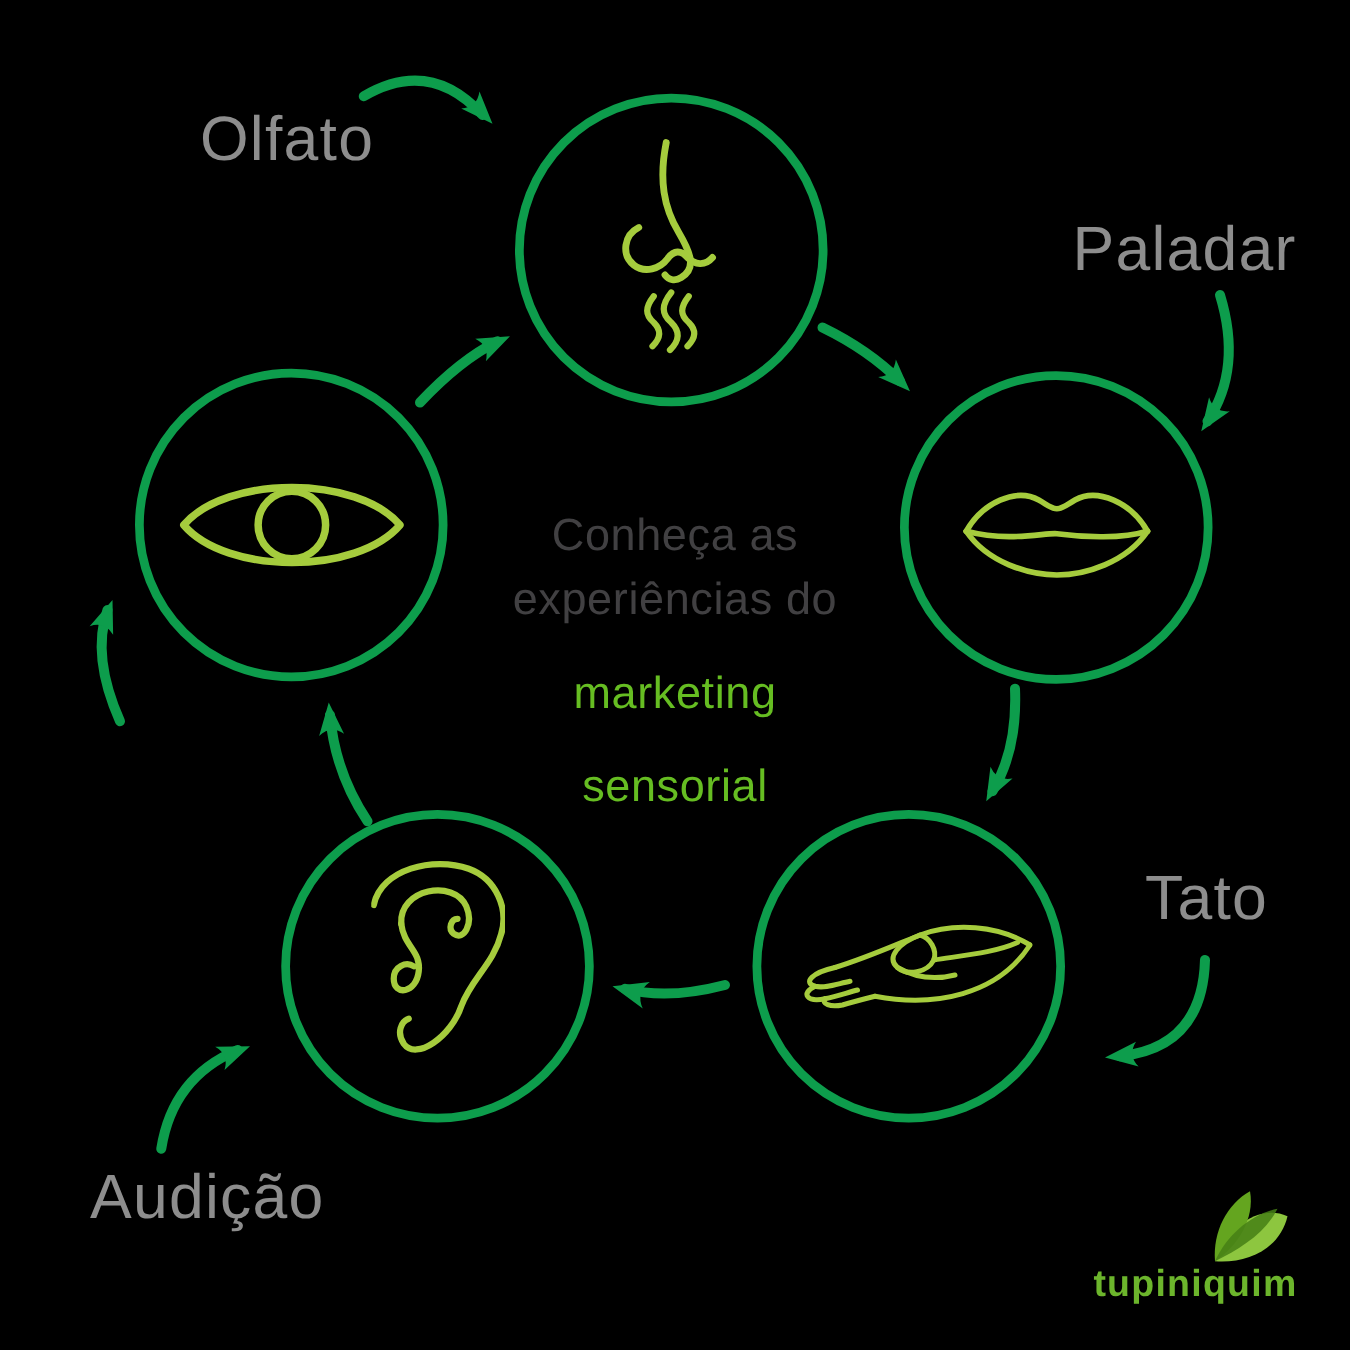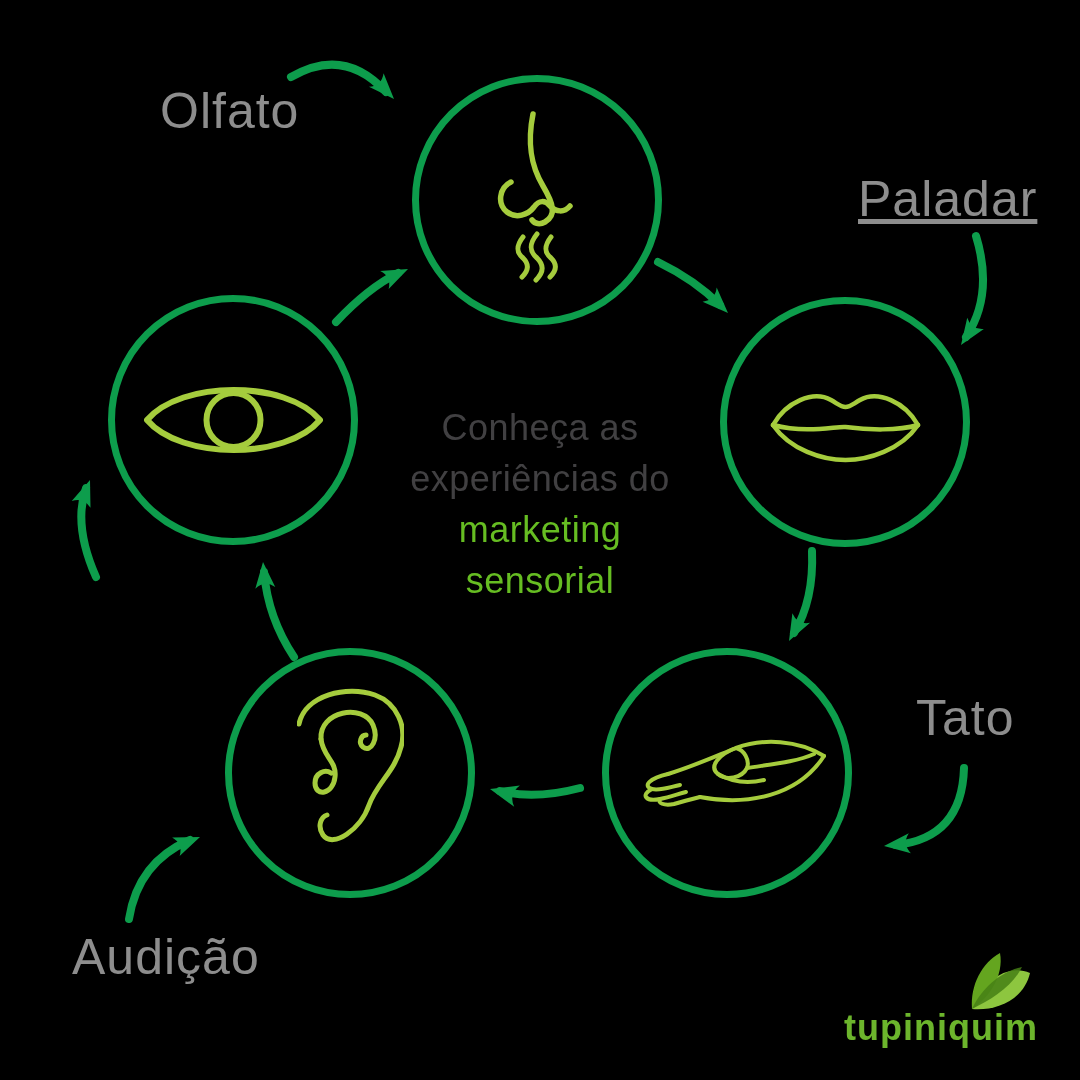--- a/index.html
+++ b/index.html
@@ -23,26 +23,26 @@
   
   #arrows{position:absolute;left:0;top:0;pointer-events:none;}
   #arrows .stroke{fill:none;stroke:var(--arrow-green);stroke-width:8;stroke-linecap:round;}
   #arrows .head{fill:var(--arrow-green);stroke:none;}
   
   #center-text{
     position:absolute;left:330px;top:402px;width:420px;text-align:center;
     font-size:36px;line-height:51px;font-weight:400;letter-spacing:.5px;
   }
   #center-text .gray-line{color:var(--text-dark-gray);}
-  #center-text .green-line{color:var(--highlight-green);}
+  #center-text .green-line{color:var(--highlight-green);margin-top:24px;}
   
   #logo{position:absolute;right:42px;bottom:35px;text-align:right;}
   #logo svg{display:block;margin-left:auto;margin-right:4px;}
   #logo .logo-text{
-    color:var(--logo-green);font-size:36px;font-weight:700;letter-spacing:1px;line-height:34px;
+    color:var(--logo-green);font-size:30px;font-weight:700;letter-spacing:1px;line-height:34px;
     margin-top:-2px;
   }
 </style>
 </head>
 <body>
 
 <div id="stage">
 
   <svg id="arrows" width="1080" height="1080" viewBox="0 0 1080 1080">
     <g>
@@ -127,21 +127,21 @@
 
   <div class="sense-circle" style="left:225px;top:648px;">
     <svg width="107" height="172" viewBox="0 0 107 172">
       <path class="icon-stroke" stroke-width="5" d="M2,37 C8,8 50,-2 78,8 C100,16 110,40 104,60 C98,84 80,96 72,118 C64,142 36,162 26,148 C20,139 24,130 30,128"></path>
       <path class="icon-stroke" stroke-width="5" d="M24,52 C22,24 66,16 76,38 C82,52 74,66 66,60 C61,56 64,48 69,48"></path>
       <path class="icon-stroke" stroke-width="5" d="M24,52 C26,70 40,74 38,90 C36,108 18,110 18,96 C18,86 28,82 34,86"></path>
     </svg>
   </div>
 
   <div class="sense-label" style="left:160px;top:82px;">Olfato</div>
-  <div class="sense-label" style="left:858px;top:170px;text-decoration:underline;">Paladar</div>
+  <div class="sense-label" style="left:858px;top:170px;">Paladar</div>
   <div class="sense-label" style="left:916px;top:689px;">Tato</div>
   <div class="sense-label" style="left:72px;top:928px;">Audição</div>
 
   <div id="center-text">
     <div class="gray-line">Conheça as</div>
     <div class="gray-line">experiências do</div>
     <div class="green-line">marketing</div>
     <div class="green-line">sensorial</div>
   </div>
 

